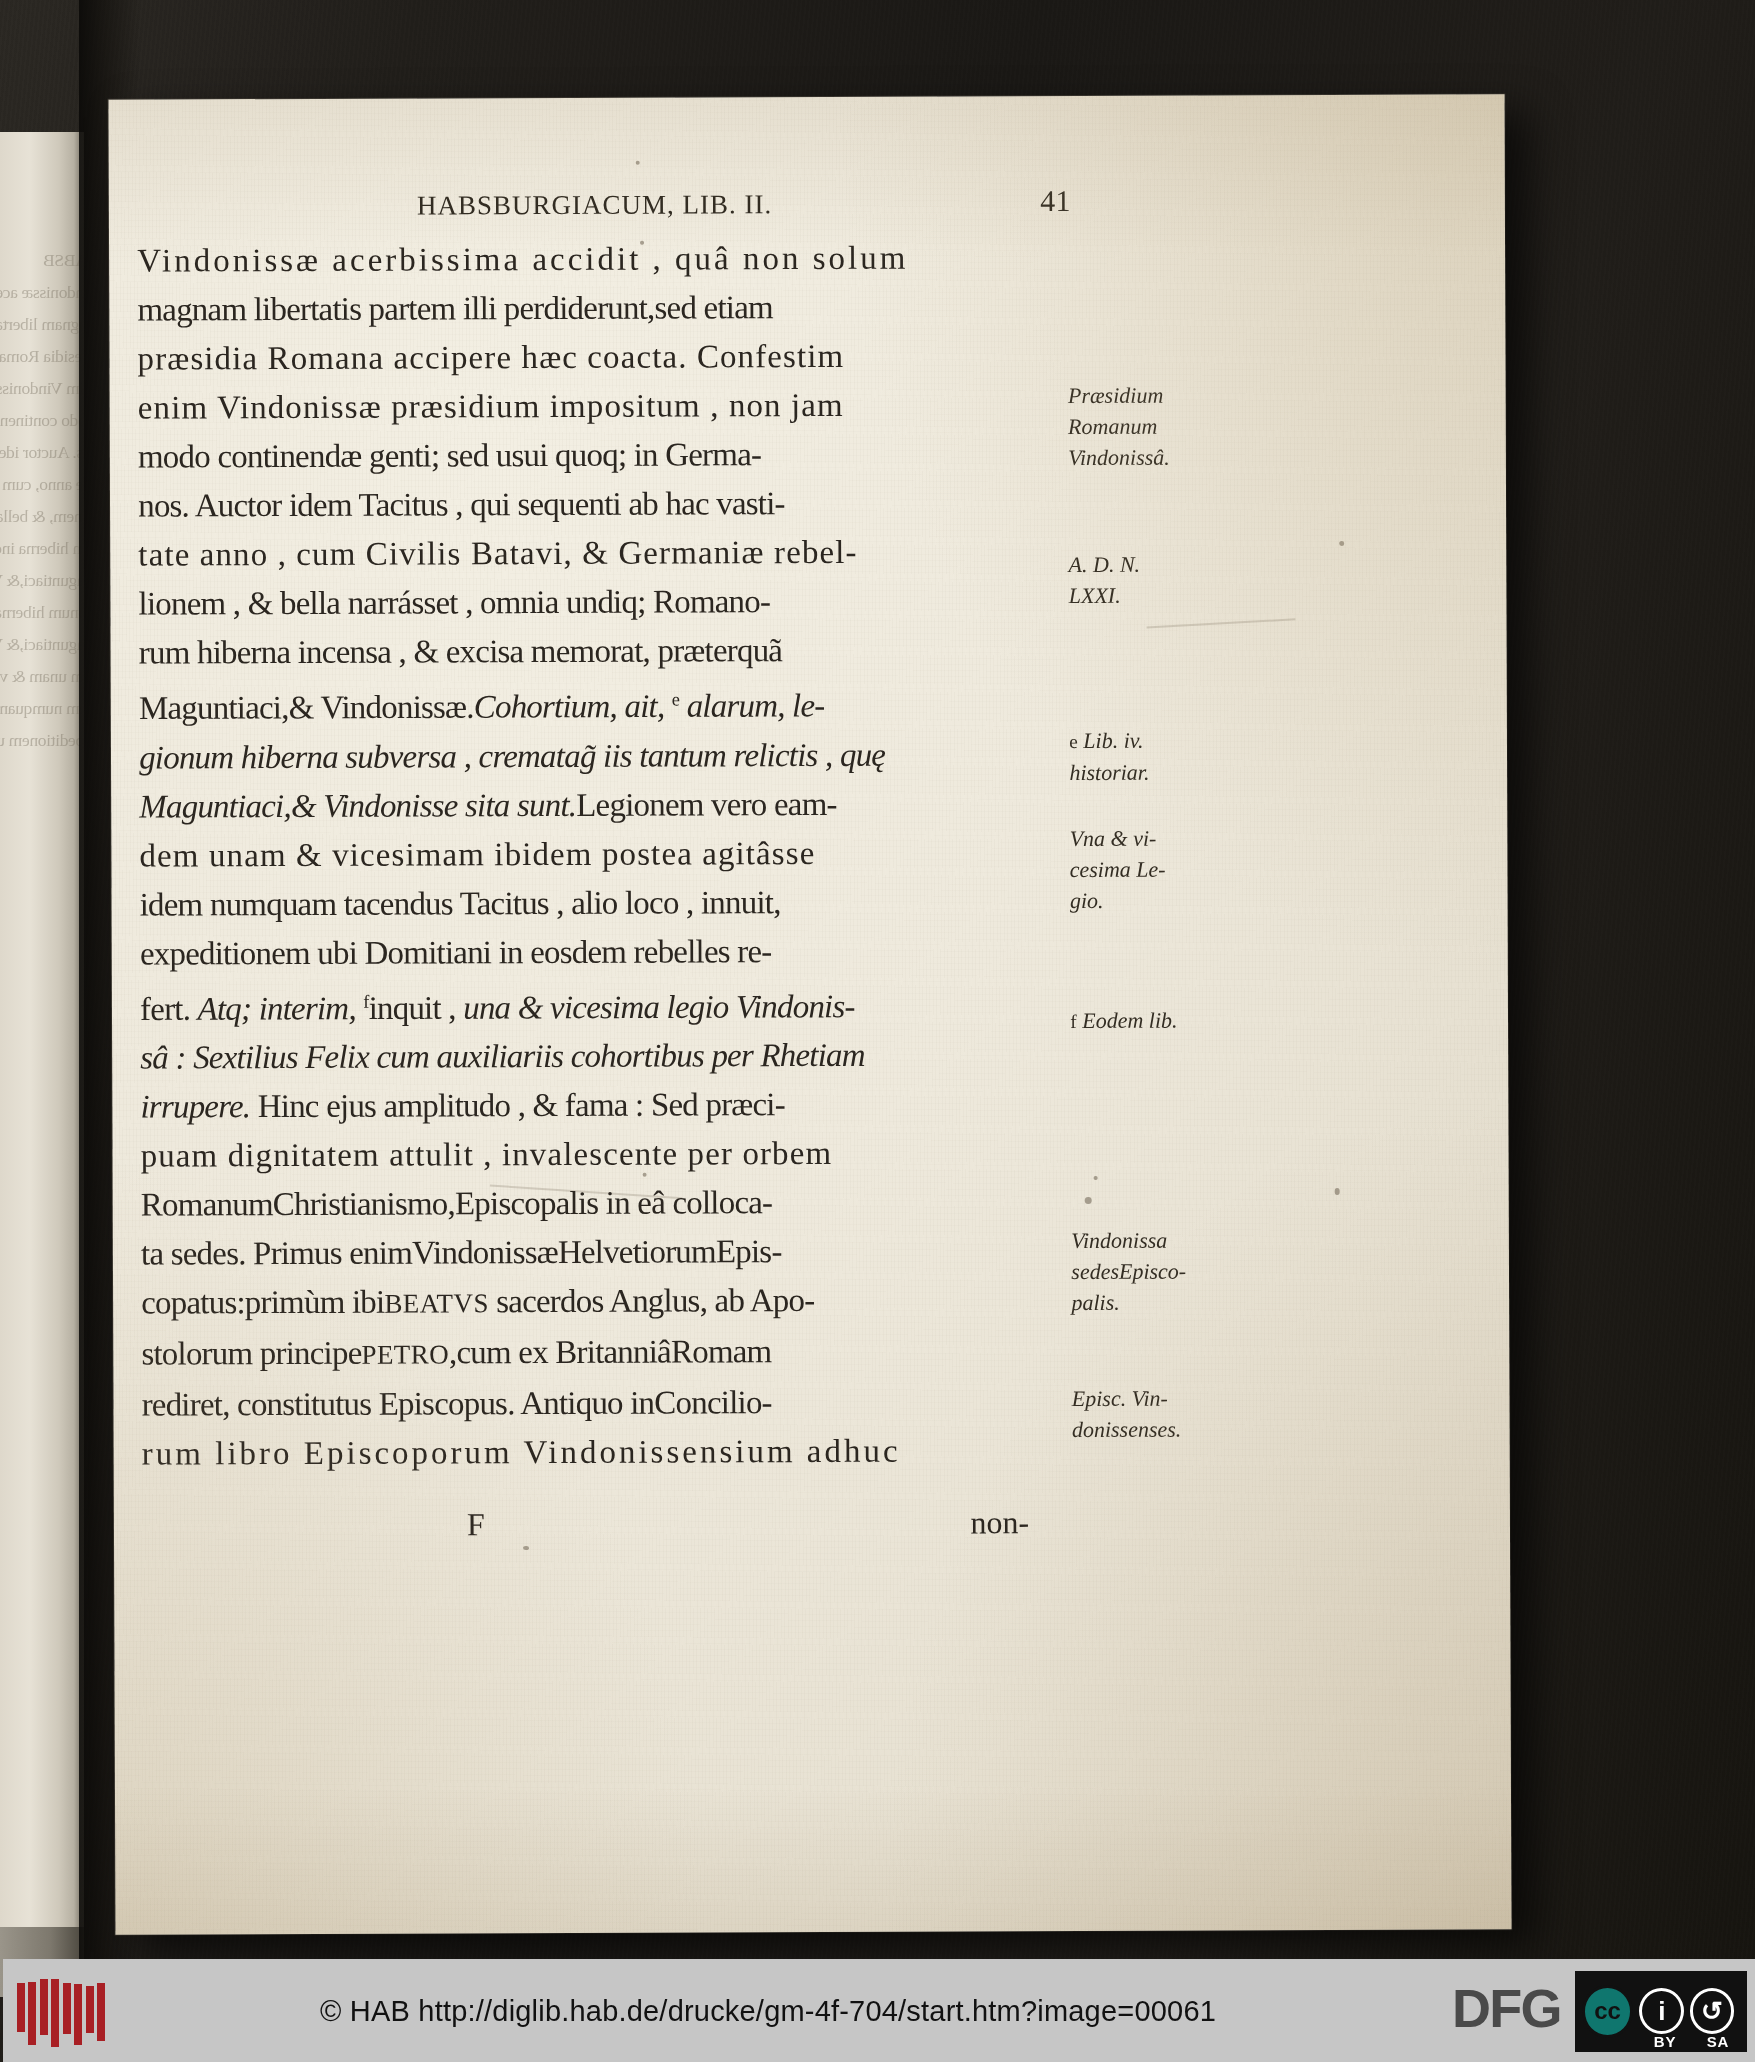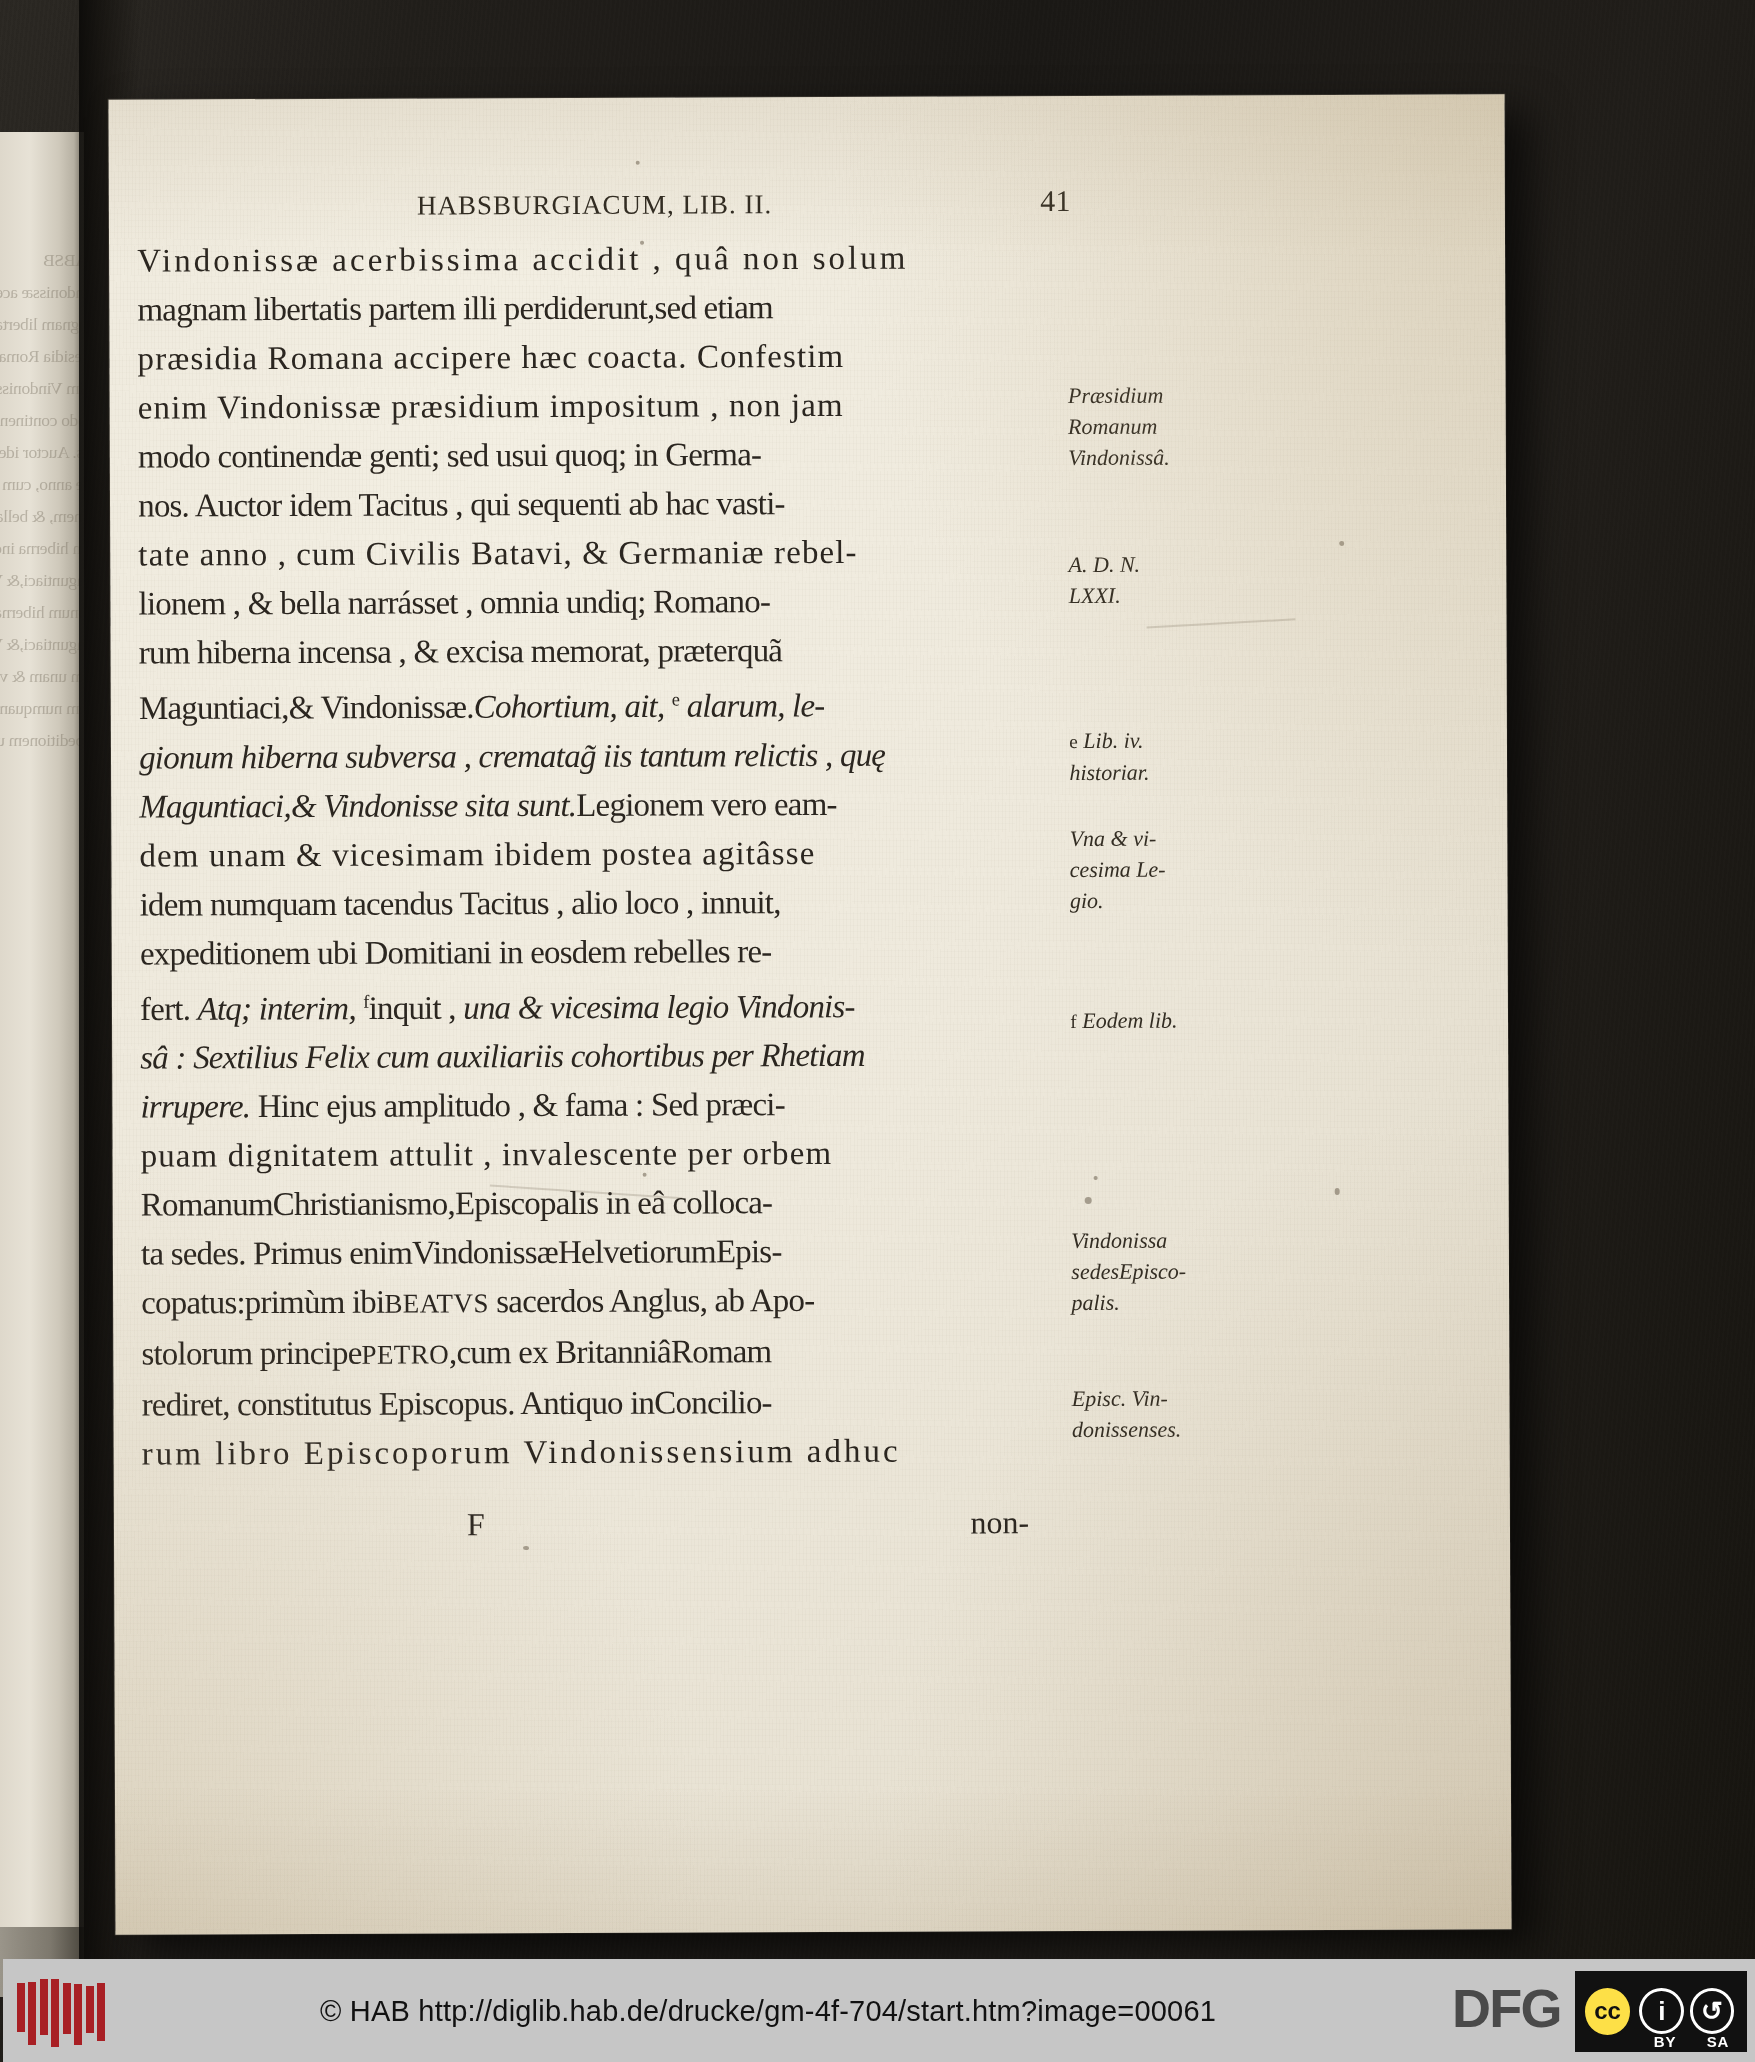--- a/index.html
+++ b/index.html
@@ -249,21 +249,21 @@
     width: 172px; height: 81px;
     background: #111;
     margin-right: 12.3px;
     display: flex; align-items: center;
     position: relative;
     padding: 0 7px;
   }
   #cc-badge .cc-ring {
     width: 53px; height: 53px;
     border-radius: 50%;
-    background: #fde047;
+    background: #0f766e;
     color: #111;
     display: flex; align-items: center; justify-content: center;
     font-family: "Liberation Sans", sans-serif;
     font-weight: bold;
     font-size: 24px;
     margin-right: 6.1px;
     border: 3.5px solid #111;
   }
   #cc-badge .cc-icon {
     width: 46px; height: 46px;

